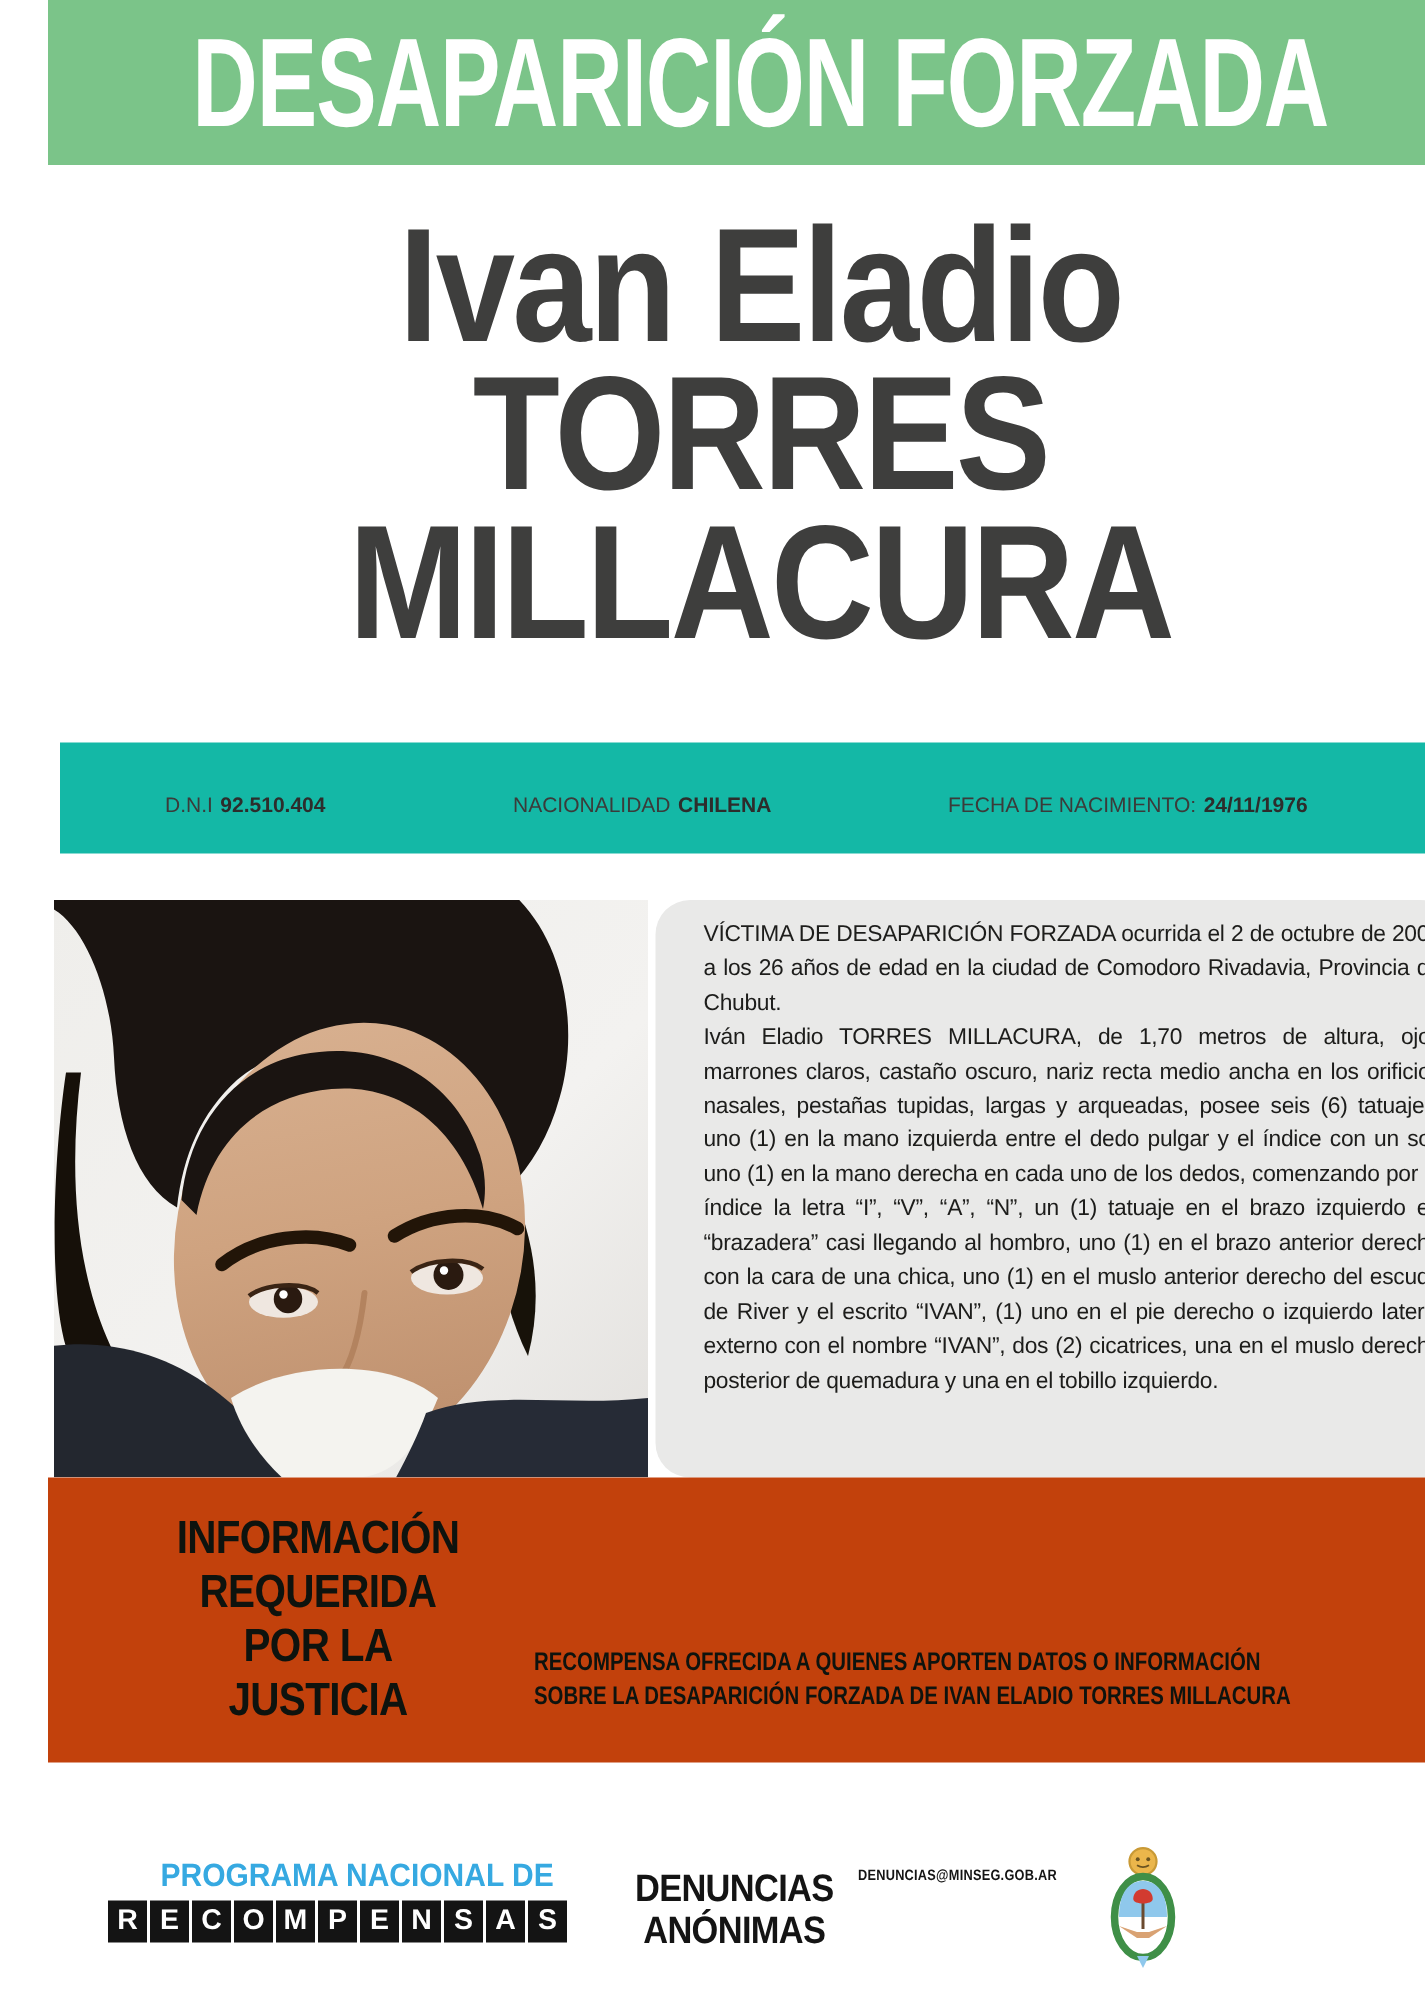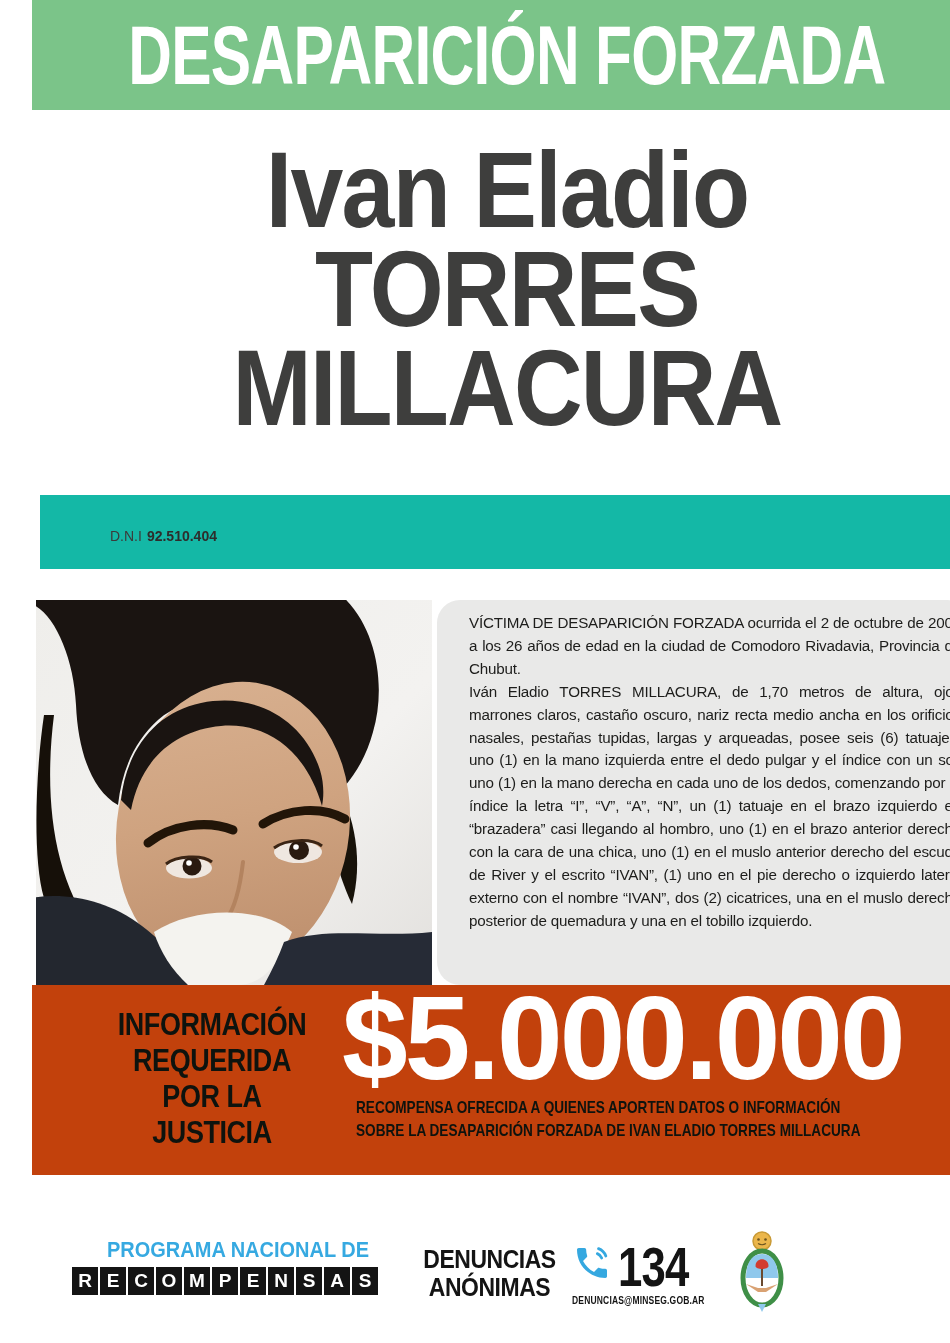--- a/index.html
+++ b/index.html
@@ -104,20 +104,26 @@
 
   <div class="name-block">
     <div>Ivan Eladio</div>
     <div>TORRES</div>
     <div>MILLACURA</div>
   </div>
 
   <div class="info-bar">
     <div class="info-field f1">
       <span class="lbl">D.N.I</span><span class="val">92.510.404</span>
+    </div>
+    <div class="info-field f2">
+      <span class="lbl">NACIONALIDAD</span><span class="val">CHILENA</span>
+    </div>
+    <div class="info-field f3">
+      <span class="lbl">FECHA DE NACIMIENTO:</span><span class="val">24/11/1976</span>
     </div>
   </div>
 
   <div class="photo">
     <svg width="396" height="385" viewBox="0 0 396 385" xmlns="http://www.w3.org/2000/svg">
       <defs>
         <linearGradient id="bg" x1="0" y1="0" x2="1" y2="1">
           <stop offset="0" stop-color="#efeeeb"></stop>
           <stop offset="0.6" stop-color="#f3f2f0"></stop>
           <stop offset="1" stop-color="#e2e0dd"></stop>
@@ -170,21 +176,20 @@
     </div>
   </div>
 
   <div class="reward">
     <div class="req-col">
       <div>INFORMACIÓN</div>
       <div>REQUERIDA</div>
       <div>POR LA</div>
       <div>JUSTICIA</div>
     </div>
-    <div class="amount">$5.000.000</div>
     <div class="captions">
       <div>RECOMPENSA OFRECIDA A QUIENES APORTEN DATOS O INFORMACIÓN</div>
       <div>SOBRE LA DESAPARICIÓN FORZADA DE IVAN ELADIO TORRES MILLACURA</div>
     </div>
   </div>
 
   <div class="program">
     <div class="program-title">PROGRAMA NACIONAL DE</div>
     <div class="boxes">
       <span class="box">R</span>
@@ -200,30 +205,20 @@
       <span class="box">S</span>
     </div>
   </div>
 
   <div class="denuncias">
     <div>DENUNCIAS</div>
     <div>ANÓNIMAS</div>
   </div>
 
   <div class="contact">
-    <div class="contact-row">
-      <span>
-        <svg width="40" height="42" viewBox="0 0 24 24" xmlns="http://www.w3.org/2000/svg">
-          <path d="M6.62 10.79c1.44 2.83 3.76 5.14 6.59 6.59l2.2-2.2c.27-.27.67-.36 1.02-.24 1.12.37 2.33.57 3.57.57.55 0 1 .45 1 1V20c0 .55-.45 1-1 1-9.39 0-17-7.61-17-17 0-.55.45-1 1-1h3.5c.55 0 1 .45 1 1 0 1.25.2 2.45.57 3.57.11.35.03.74-.25 1.02l-2.2 2.2z" fill="#35A8E0"></path>
-          <path d="M15.2 6.4 a4.6 4.6 0 0 1 2.6 2.6" stroke="#35A8E0" stroke-width="1.7" fill="none" stroke-linecap="round"></path>
-          <path d="M15.9 3.4 a7.8 7.8 0 0 1 4.4 4.4" stroke="#35A8E0" stroke-width="1.7" fill="none" stroke-linecap="round"></path>
-        </svg>
-      </span>
-      <span class="phone-number">134</span>
-    </div>
     <div class="email">DENUNCIAS@MINSEG.GOB.AR</div>
   </div>
 
   <div class="ministry">
     <span>
       <svg width="54" height="88" viewBox="0 0 54 88" xmlns="http://www.w3.org/2000/svg">
 
         <circle cx="27" cy="11" r="9" fill="#EBB64B" stroke="#C99A36" stroke-width="1.5"></circle>
         <circle cx="23.5" cy="9.5" r="1.3" fill="#6b5420"></circle>
         <circle cx="30.5" cy="9.5" r="1.3" fill="#6b5420"></circle>

